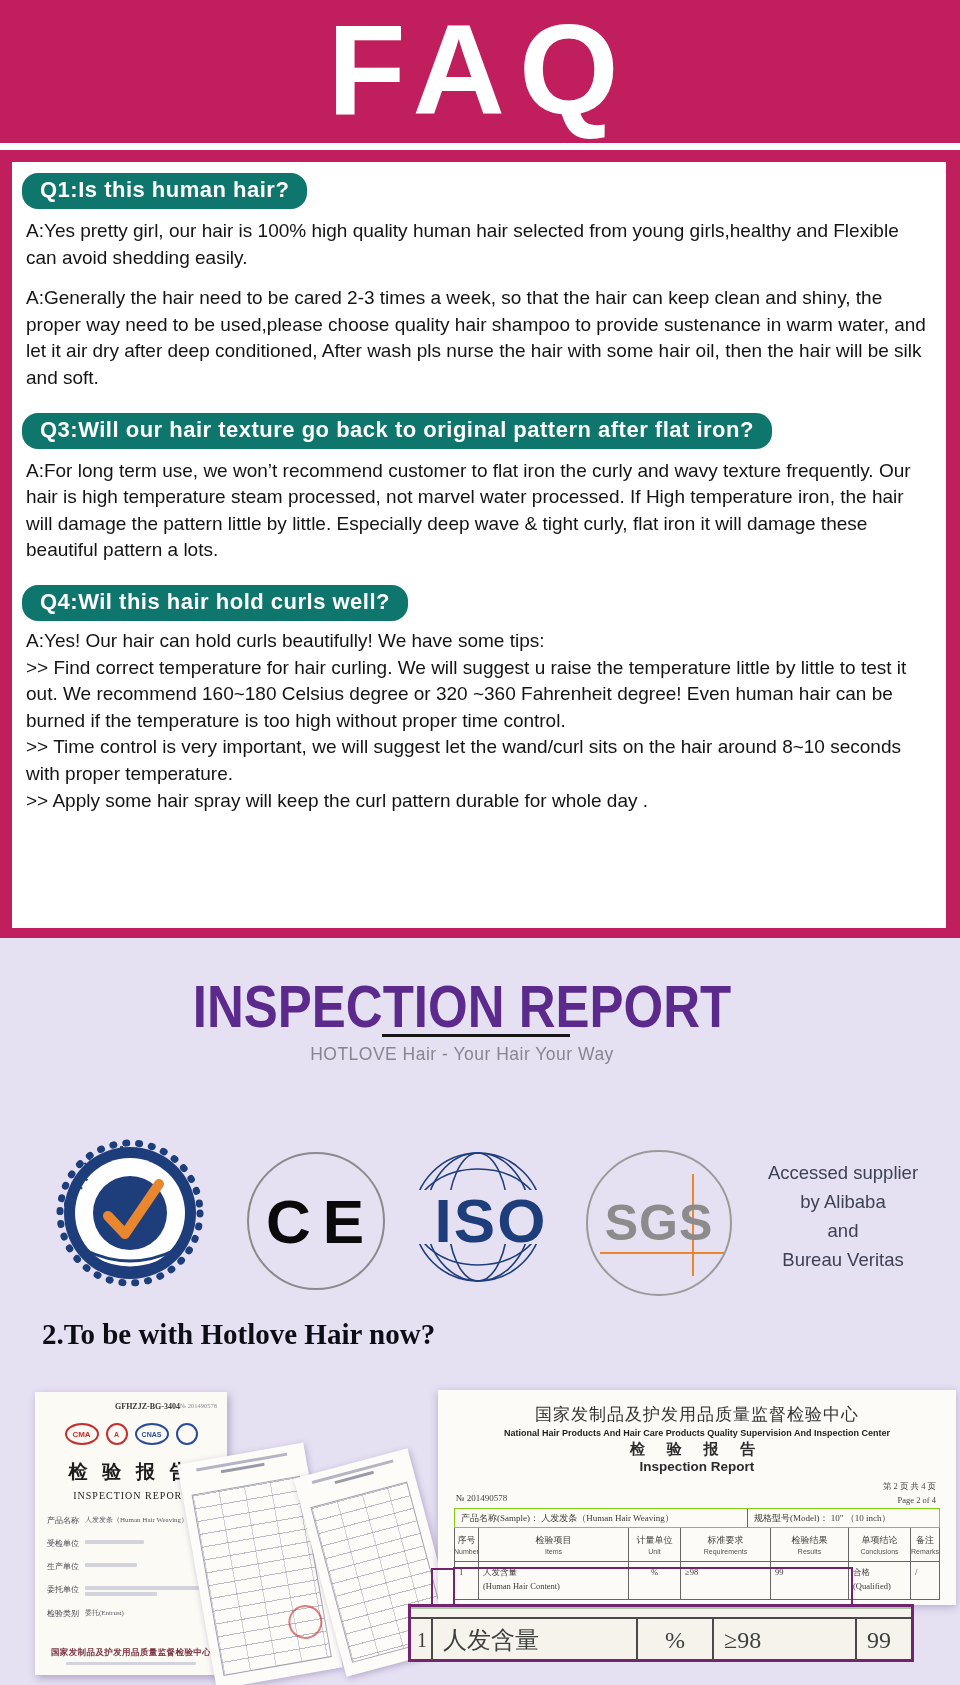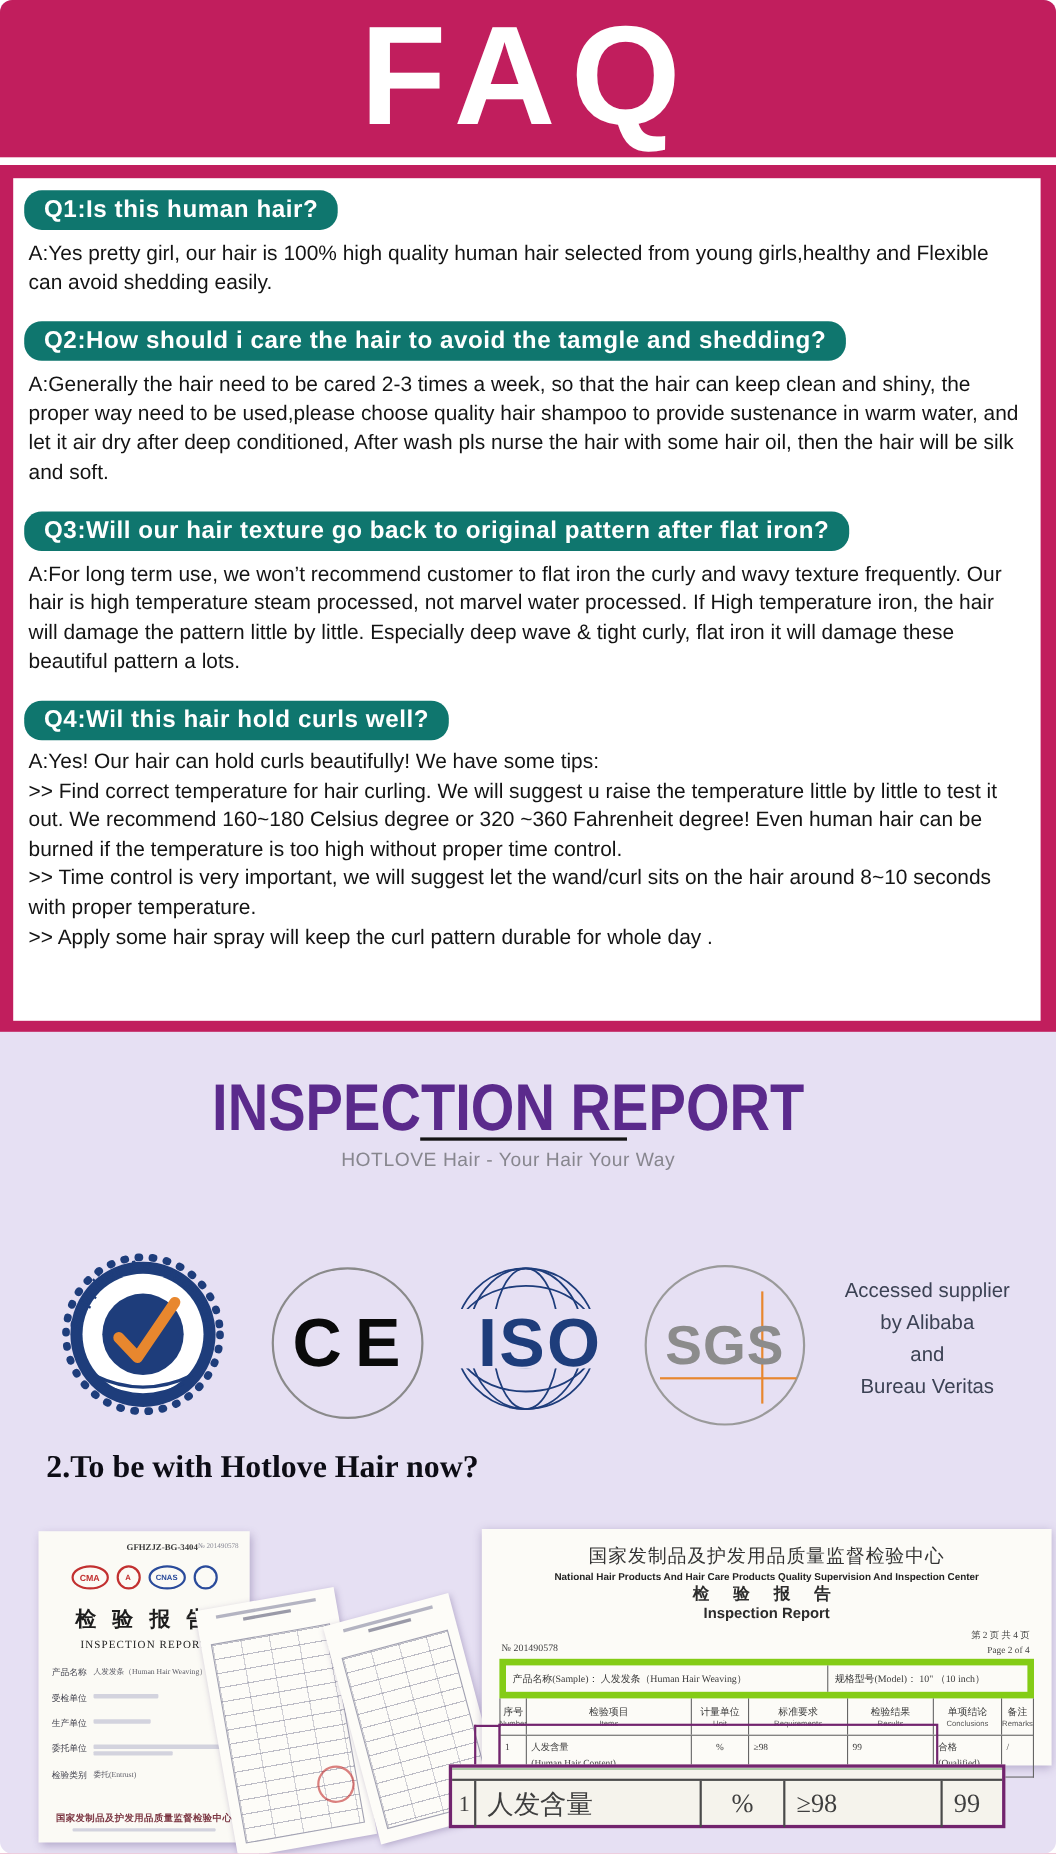--- a/index.html
+++ b/index.html
@@ -1,17 +1,17 @@
 <!DOCTYPE html>
 <html><head>
 <meta charset="utf-8">
 <style>
   html,body{margin:0;padding:0;background:#fff;}
   .page{position:relative;width:960px;height:1685px;margin:0 auto;background:#e6e0f3;
-        font-family:"Liberation Sans",sans-serif;overflow:hidden;border-radius:11px;}
+        font-family:"Liberation Sans",sans-serif;overflow:hidden;}
 
   
   .faq-wrap{position:absolute;top:0;left:0;width:960px;height:938px;background:#c11e5d;}
   .faq-banner{height:143px;display:flex;align-items:center;justify-content:center;}
   .faq-banner span{color:#fff;font-size:128px;font-weight:bold;letter-spacing:14px;line-height:1;
                    transform:translateY(-2px);}
   .faq-gap{height:7px;background:#fff;}
   .faq-box{position:absolute;top:162px;left:12px;right:14px;bottom:10px;background:#fff;
            padding:4px 10px;box-sizing:border-box;}
   .qpill{display:inline-block;background:#0f766e;color:#fff;font-size:22px;font-weight:bold;
@@ -88,21 +88,21 @@
              font-family:"Liberation Serif",serif;color:#2c2c2c;background:#fcfbf7;
              box-shadow:0 2px 8px rgba(90,70,130,.35);}
   .rd-org{margin-top:13px;text-align:center;font-size:17px;letter-spacing:1px;color:#333;}
   .rd-org-en{text-align:center;font-size:9px;font-weight:bold;margin-top:2px;color:#222;
              font-family:"Liberation Sans",sans-serif;}
   .rd-title{text-align:center;font-size:15px;font-weight:bold;letter-spacing:9px;margin-top:2px;}
   .rd-title-en{text-align:center;font-size:13.5px;font-weight:bold;font-family:"Liberation Sans",sans-serif;}
   .rd-page{position:absolute;right:20px;top:90px;font-size:8.5px;text-align:right;line-height:1.6;color:#444;}
   .rd-no{position:absolute;left:18px;top:103px;font-size:9px;color:#444;}
   .rd-table{position:absolute;left:16px;top:118px;width:486px;font-size:9px;color:#3a3a3a;}
-  .rd-srow{display:flex;border:6px solid #84cc16;height:36px;box-sizing:border-box;}
+  .rd-srow{display:flex;border:1px solid #84cc16;height:20px;box-sizing:border-box;}
   .rd-scell{display:flex;align-items:center;padding-left:6px;}
   .rd-scell.c1{width:286px;border-right:1px solid #666;}
   .rd-scell.c2{flex:1;}
   .rd-cols{display:flex;border:1px solid #666;border-top:none;height:34px;box-sizing:border-box;}
   .rd-col{border-right:1px solid #666;display:flex;flex-direction:column;align-items:center;
           justify-content:center;gap:1px;box-sizing:border-box;}
   .rd-col:last-child{border-right:none;}
   .rd-col .en{font-size:7px;color:#555;font-family:"Liberation Sans",sans-serif;}
   .w0{width:24px;}.w1{width:150px;}.w2{width:52px;}.w3{width:90px;}.w4{width:78px;align-items:center;}.w5{width:62px;}.w6{flex:1;}
   .rd-data{display:flex;border:1px solid #666;border-top:none;height:38px;box-sizing:border-box;}
@@ -136,23 +136,20 @@
       <span>FAQ</span>
     </div>
     <div class="faq-gap"></div>
     <div class="faq-box">
 
       <div class="qpill">
         <span>Q1:Is this human hair?</span>
       </div>
       <p class="ans">A:Yes pretty girl, our hair is 100% high quality human hair selected from young girls,healthy and Flexible can avoid shedding easily.</p>
 
-      <div class="qpill">
-        <span>Q2:How should i care the hair to avoid the tamgle and shedding?</span>
-      </div>
       <p class="ans">A:Generally the hair need to be cared 2-3 times a week, so that the hair can keep clean and shiny, the proper way need to be used,please choose quality hair shampoo to provide sustenance in warm water, and let it air dry after deep conditioned, After wash pls nurse the hair with some hair oil, then the hair will be silk and soft.</p>
 
       <div class="qpill">
         <span>Q3:Will our hair texture go back to original pattern after flat iron?</span>
       </div>
       <p class="ans">A:For long term use, we won’t recommend customer to flat iron the curly and wavy texture frequently. Our hair is high temperature steam processed, not marvel water processed. If High temperature iron, the hair will damage the pattern little by little. Especially deep wave &amp; tight curly, flat iron it will damage these beautiful pattern a lots.</p>
 
       <div class="qpill">
         <span>Q4:Wil this hair hold curls well?</span>
       </div>

